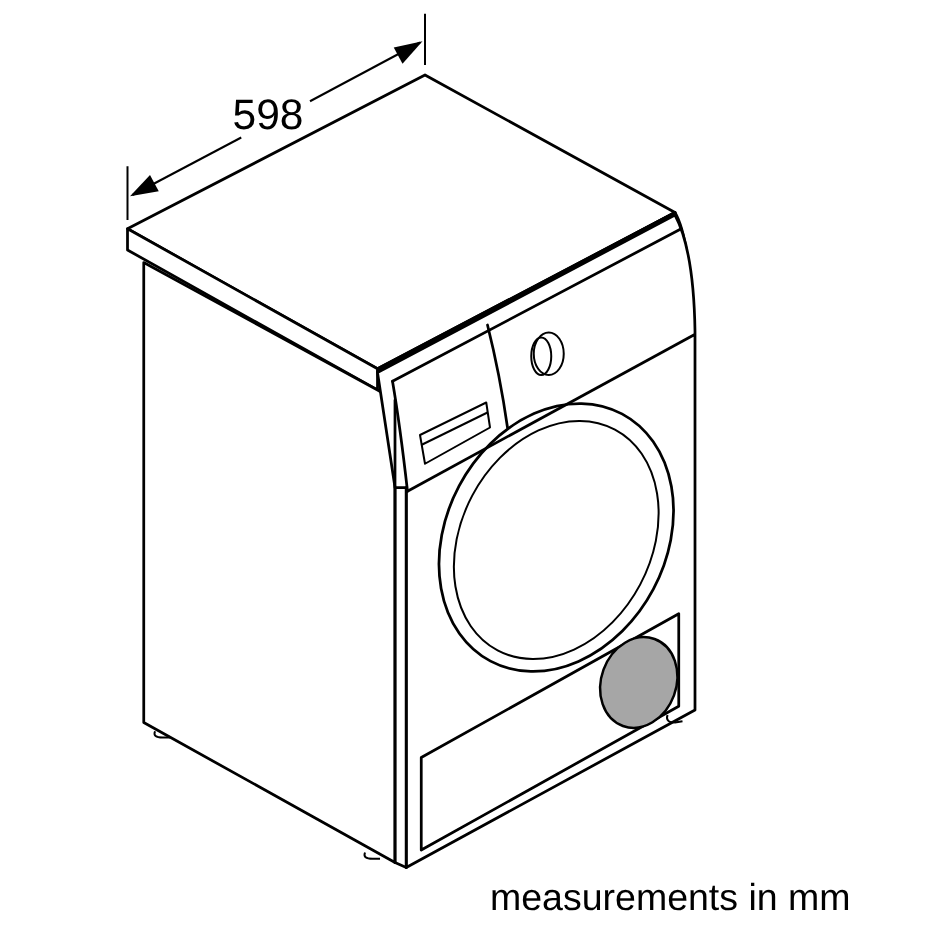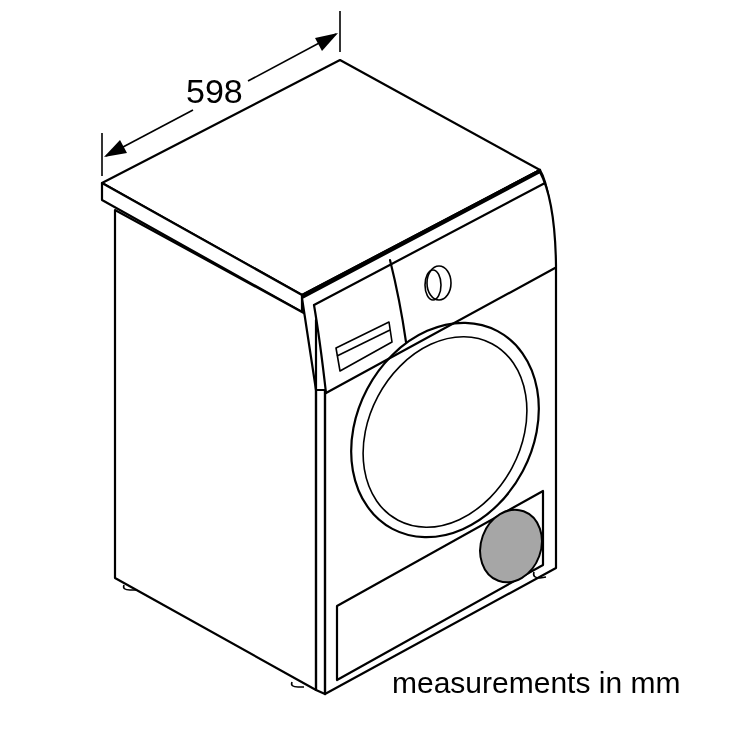--- a/index.html
+++ b/index.html
@@ -2,21 +2,21 @@
 <html><head>
 <meta charset="utf-8">
 <style>
   html, body { margin: 0; padding: 0; background: #ffffff; }
   #canvas { position: relative; width: 750px; height: 750px; background: #ffffff; overflow: hidden; }
   svg { position: absolute; left: 0; top: 0; }
   .ln { fill: none; stroke: #000; stroke-width: 2.2; stroke-linejoin: round; stroke-linecap: round; }
   .lnt { fill: none; stroke: #000; stroke-width: 1.6; stroke-linejoin: round; }
   .face { fill: #ffffff; stroke: #000; stroke-width: 2.2; stroke-linejoin: round; }
   .dim-label { font-family: "Liberation Sans", sans-serif; font-size: 34px; fill: #000; }
-  .caption { position: absolute; left: 392px; top: 666px; font-family: "Liberation Sans", sans-serif; font-size: 30px; color: #000; white-space: nowrap; }
+  .caption { position: absolute; left: 392px; top: 702px; font-family: "Liberation Sans", sans-serif; font-size: 30px; color: #000; white-space: nowrap; }
 </style>
 </head>
 <body>
 
 <div id="canvas">
   <svg width="750" height="750" viewBox="0 0 750 750">
 
     <g>
       <line class="lnt" x1="102" y1="133" x2="102" y2="176"></line>
       <line class="lnt" x1="340" y1="11" x2="340" y2="52"></line>

